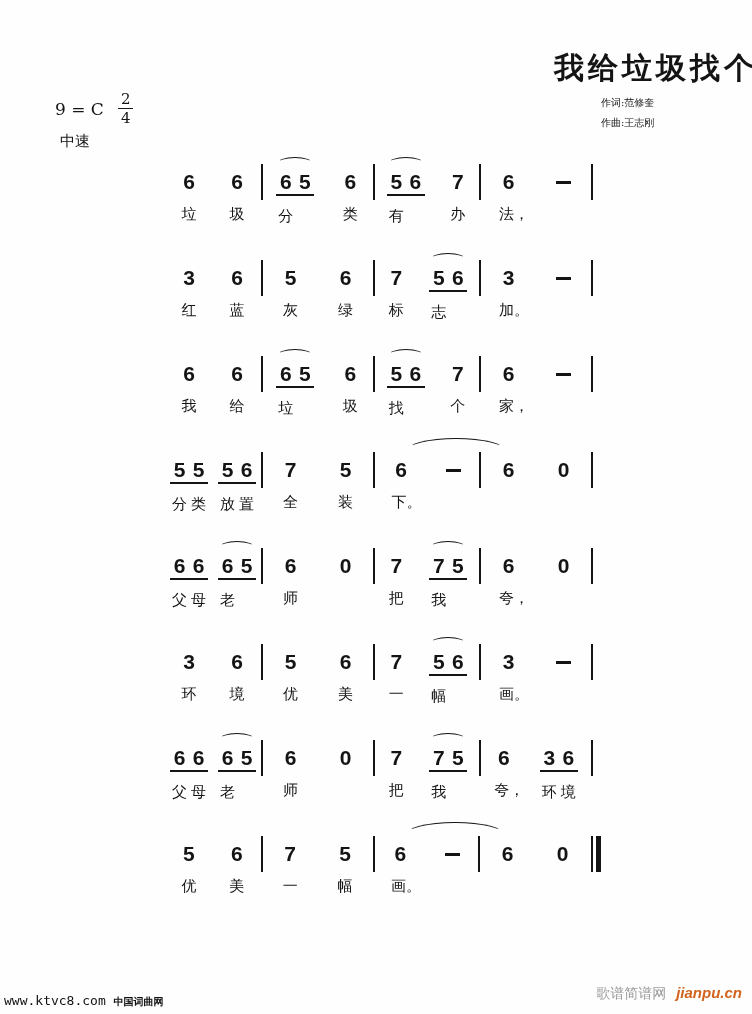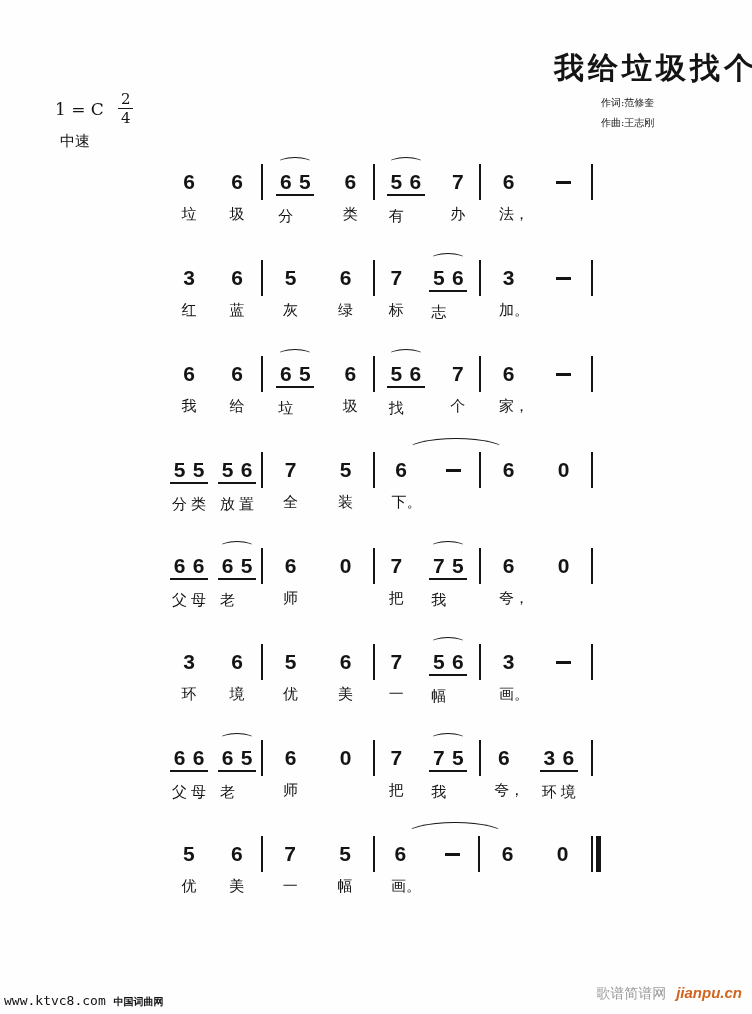--- a/index.html
+++ b/index.html
@@ -48,21 +48,21 @@
   .footer-right .logo{font-weight:bold;font-style:italic;margin-left:6px;font-size:15px;}
 </style>
 </head>
 <body>
 
 <div class="page">
 
   <div class="title">我给垃圾找个家</div>
 
   <div class="keyblock">
-    <span>1 = C</span>
+    <span>9 = C</span>
     <span class="timesig">
       <span class="ts-num">2</span>
       <span class="ts-den">4</span>
     </span>
   </div>
 
   <div class="tempo">中速</div>
 
   <div class="credits">
     <div>作词:范修奎</div>

